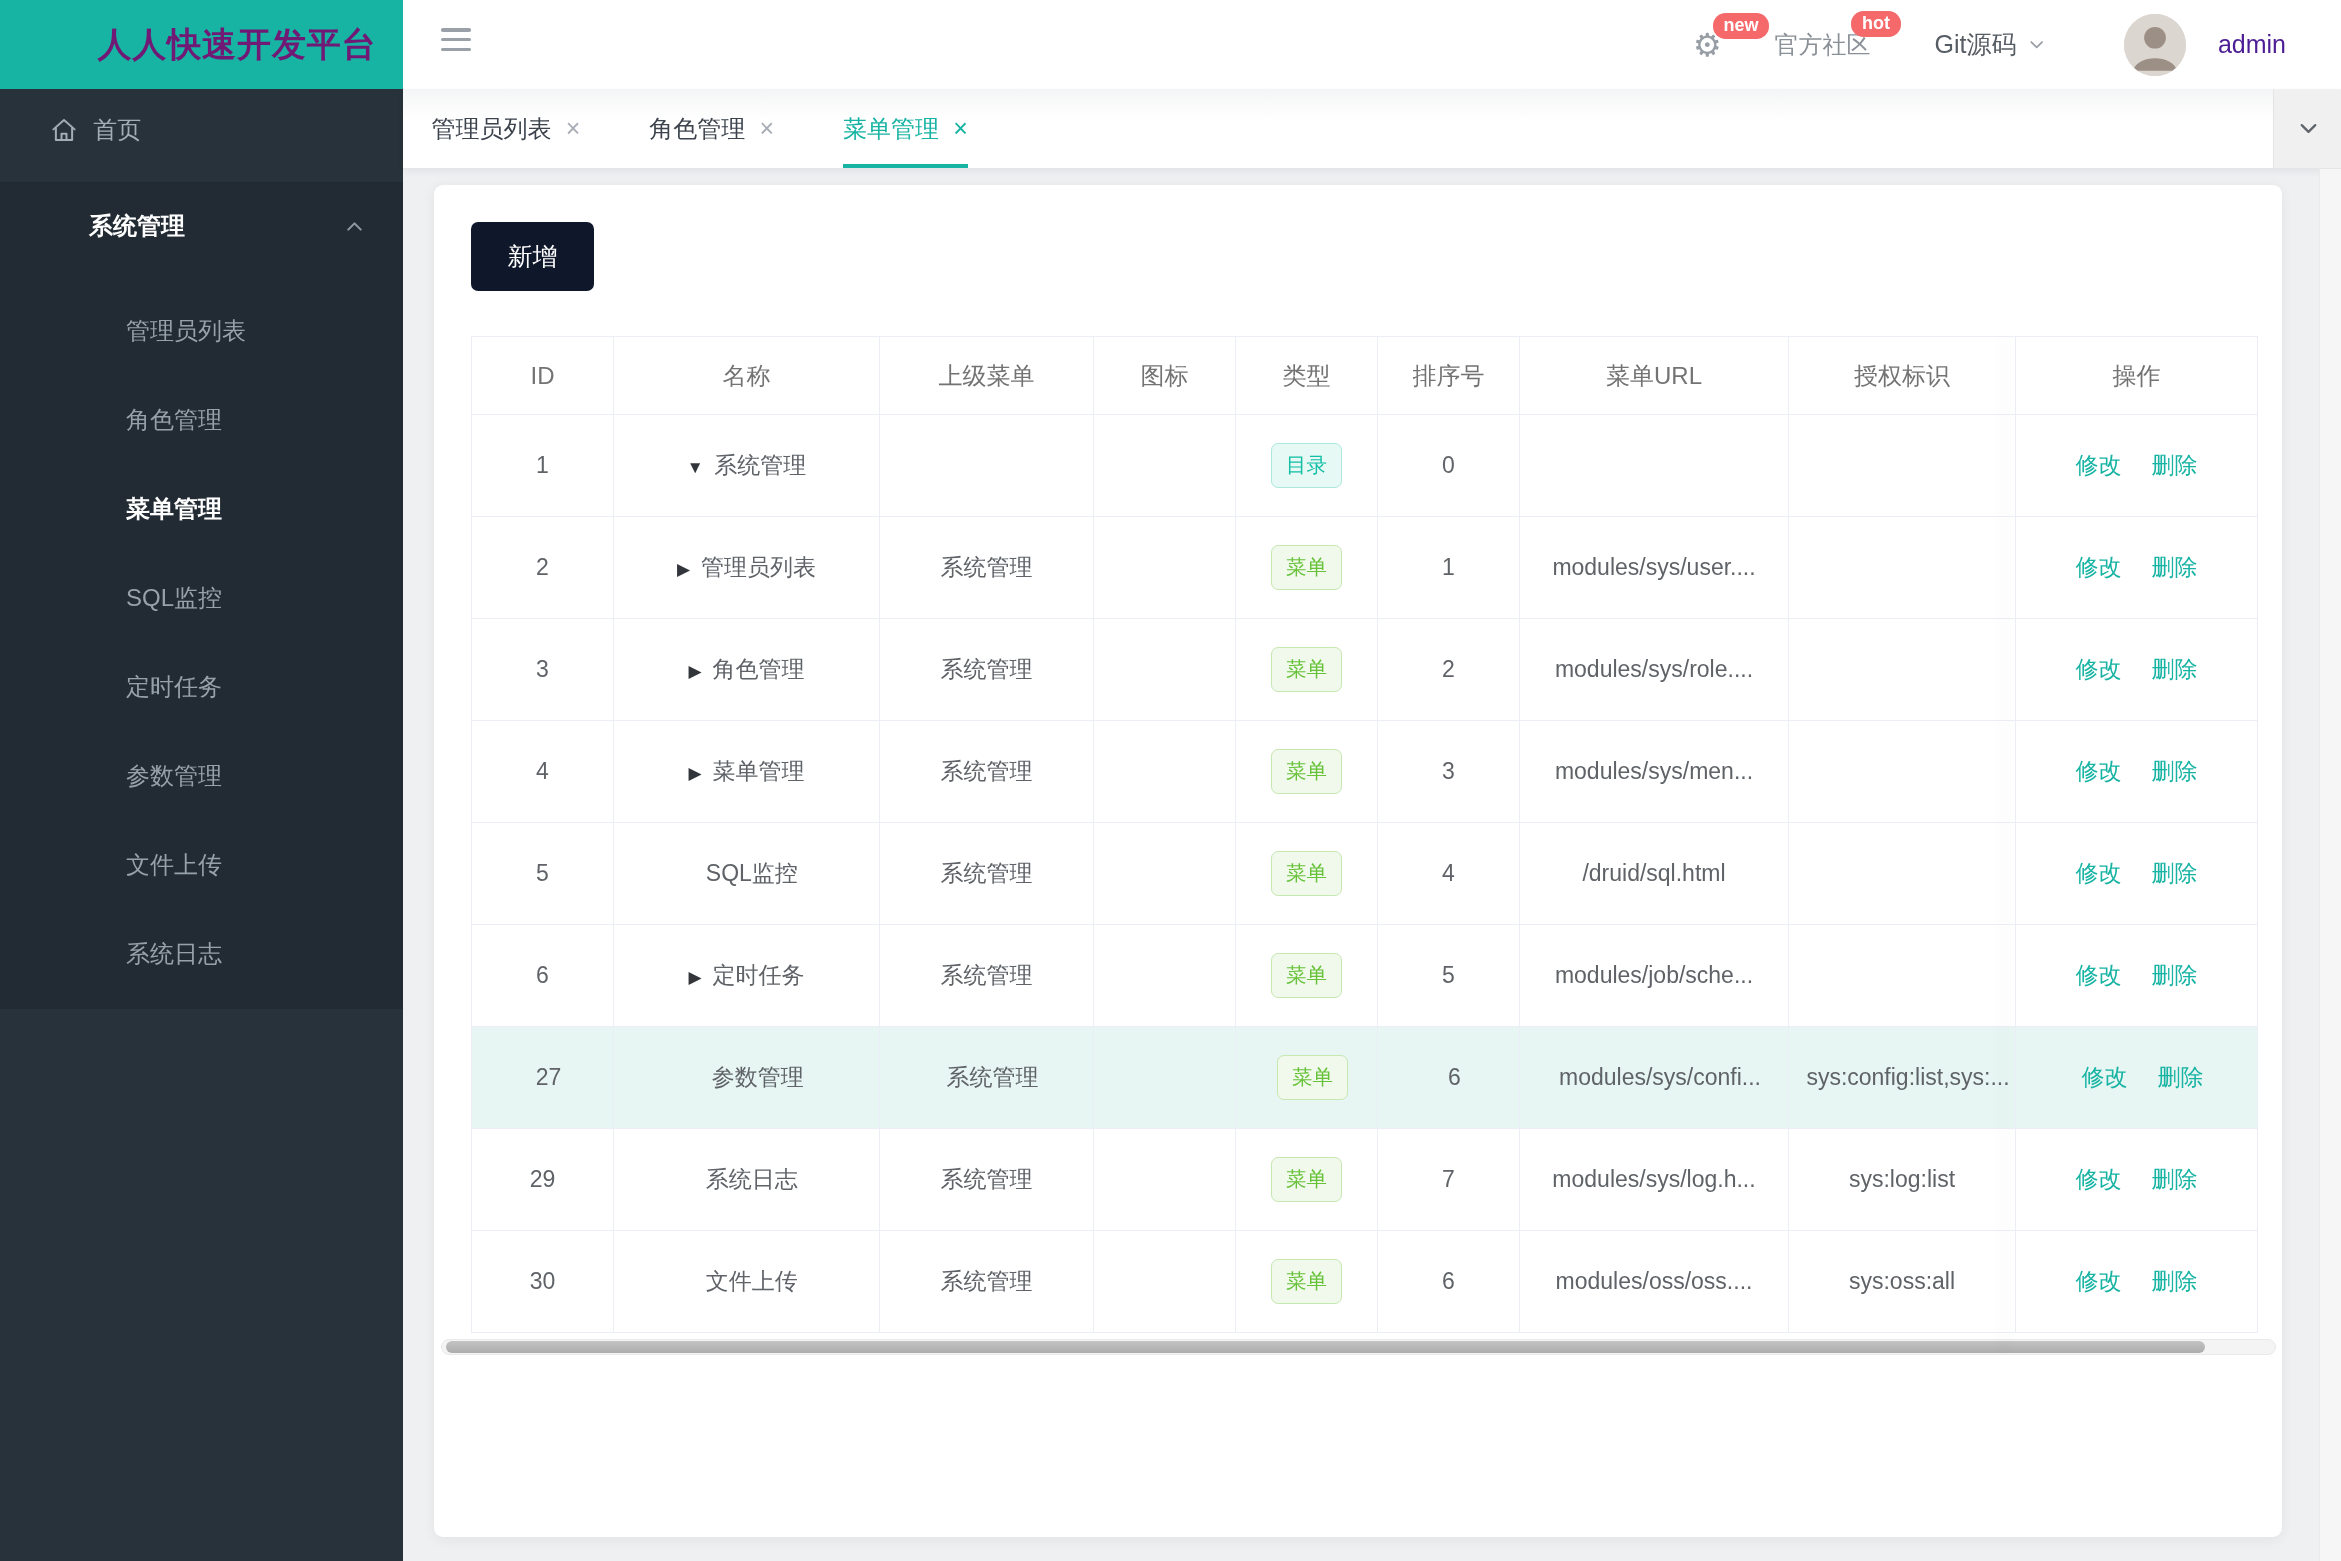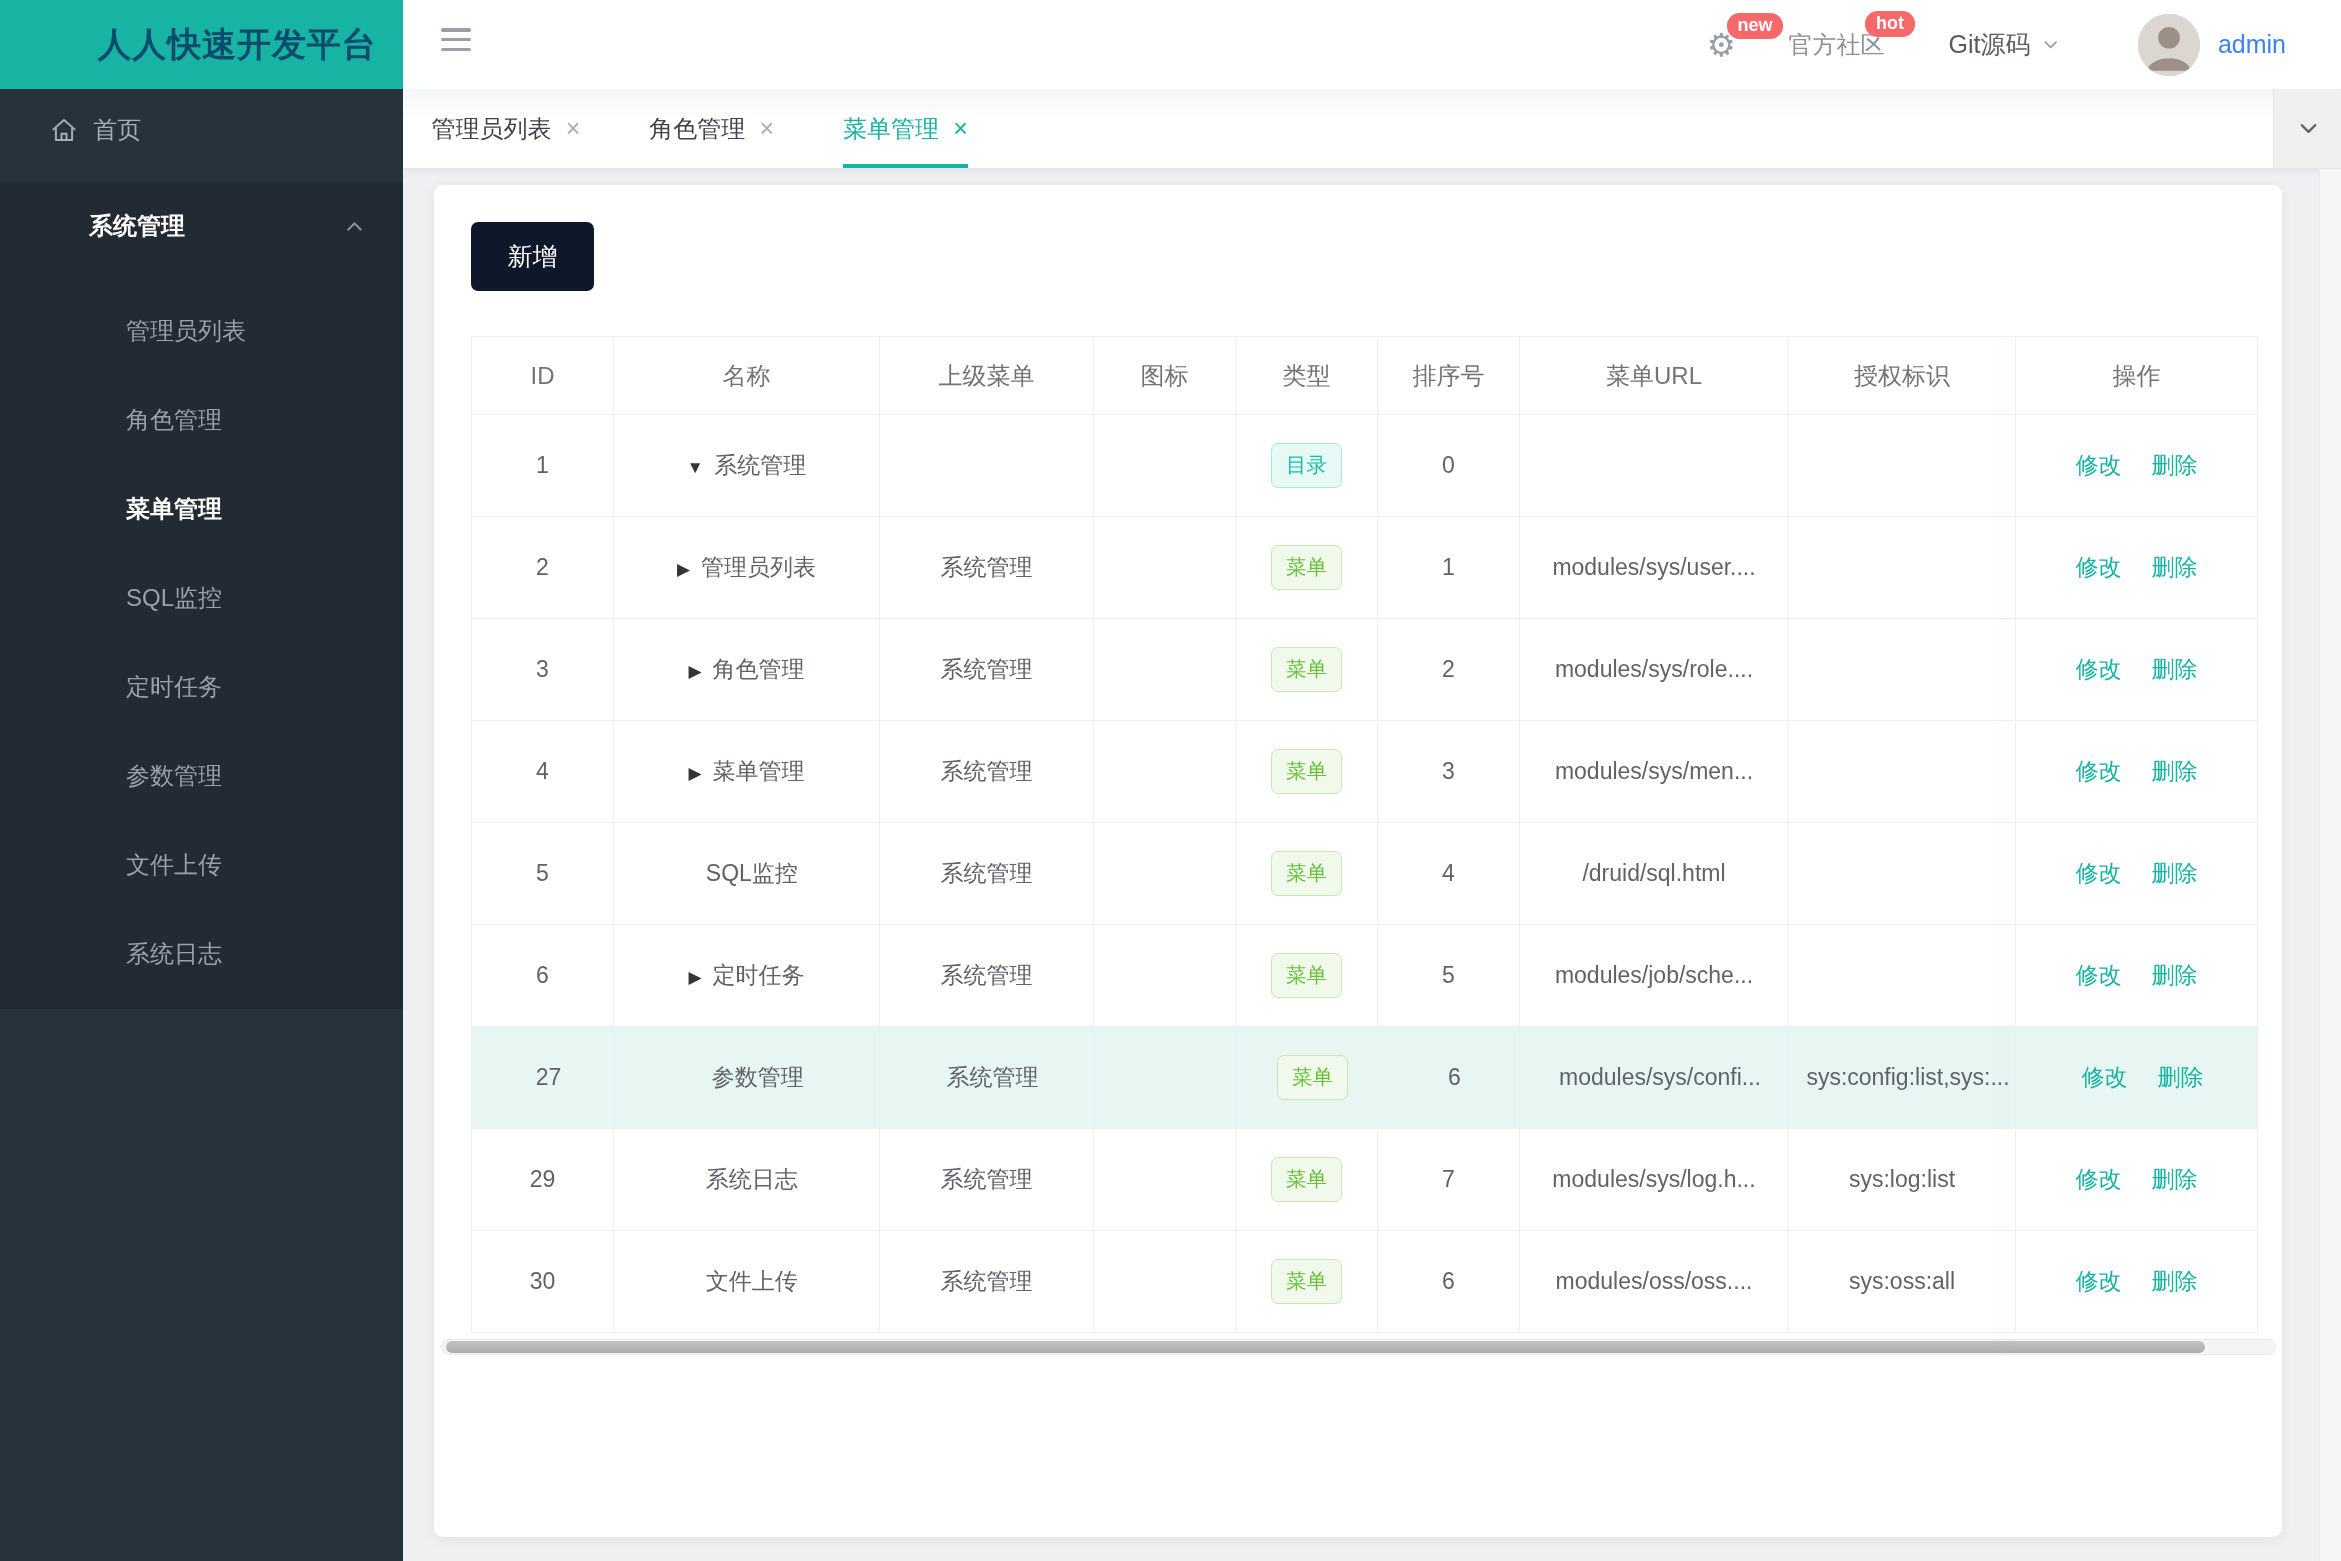--- a/index.html
+++ b/index.html
@@ -1,36 +1,36 @@
 <!DOCTYPE html>
 <html style="font-size:14.2px"><head>
 <meta charset="utf-8">
 <style>
   * { margin:0; padding:0; box-sizing:border-box; }
   body { font-family:"Liberation Sans","DejaVu Sans",sans-serif; background:#fff; }
   .app { position:relative; width:2342px; height:1562px; overflow:hidden; background:#EFF0F1; }
 
   
   .logo { position:absolute; left:0; top:0; width:474px; height:89px; background:#17B3A3;
-          color:#0c4a6e; font-size:34px; font-weight:bold; display:flex; align-items:center; justify-content:center; letter-spacing:0.9px; }
+          color:#701a75; font-size:34px; font-weight:bold; display:flex; align-items:center; justify-content:center; letter-spacing:0.9px; }
   .topbar { position:absolute; left:403px; top:0; right:0; height:89px; background:#fff; }
   .burger { position:absolute; left:38px; top:28px; width:30px; cursor:pointer; }
   .burger div { height:3.6px; background:#9AA0A8; border-radius:1.8px; margin-bottom:6.2px; }
   .top-right { position:absolute; right:56px; top:0; height:89px; display:flex; align-items:center; }
   .badge-wrap { position:relative; display:inline-block; }
   .gear { font-size:32px; color:#989EA6; line-height:1; cursor:pointer; }
   .mini-badge { position:absolute; background:#F6696B; color:#fff; font-size:18px; font-weight:bold;
                 padding:2.7px 10.7px; border-radius:12.5px; white-space:nowrap; }
   .mini-new { top:-16px; left:20px; }
   .mini-hot { top:-18px; right:-30px; }
   .community { margin-left:53px; font-size:24px; color:#8A9097; cursor:pointer; }
   .gitlink { margin-left:64px; display:flex; align-items:center; font-size:25px; color:#565C63; cursor:pointer; }
   .gitlink svg { margin-left:9px; }
   .avatar { margin-left:77px; width:62px; height:62px; border-radius:50%; overflow:hidden; background:#DCD6D0; cursor:pointer; flex:0 0 auto; }
-  .username { margin-left:18px; font-size:25px; color:#3b82f6; cursor:pointer; }
+  .username { margin-left:32px; font-size:25px; color:#4c1d95; cursor:pointer; }
 
   
   .sidebar { position:absolute; left:0; top:89px; width:403px; bottom:0; background:#28323B; }
   .side-home { height:82px; display:flex; align-items:center; padding-left:49px; color:#A3ADB6; font-size:24px; cursor:pointer; }
   .side-home svg { margin-right:14.2px; }
   .side-group { background:#222B33; padding-bottom:10.7px; margin-top:10.7px; }
   .group-head { position:relative; height:89px; display:flex; align-items:center; padding-left:89px;
                 color:#FFFFFF; font-size:24px; font-weight:bold; cursor:pointer; }
   .group-head .chev { position:absolute; right:36px; color:#8F99A2; display:flex; }
   .side-items { padding-top:16px; }

